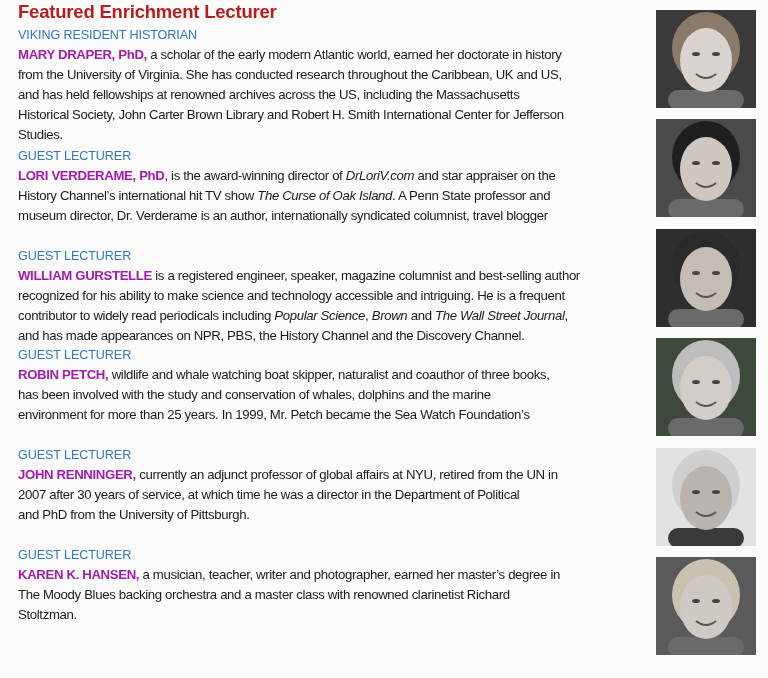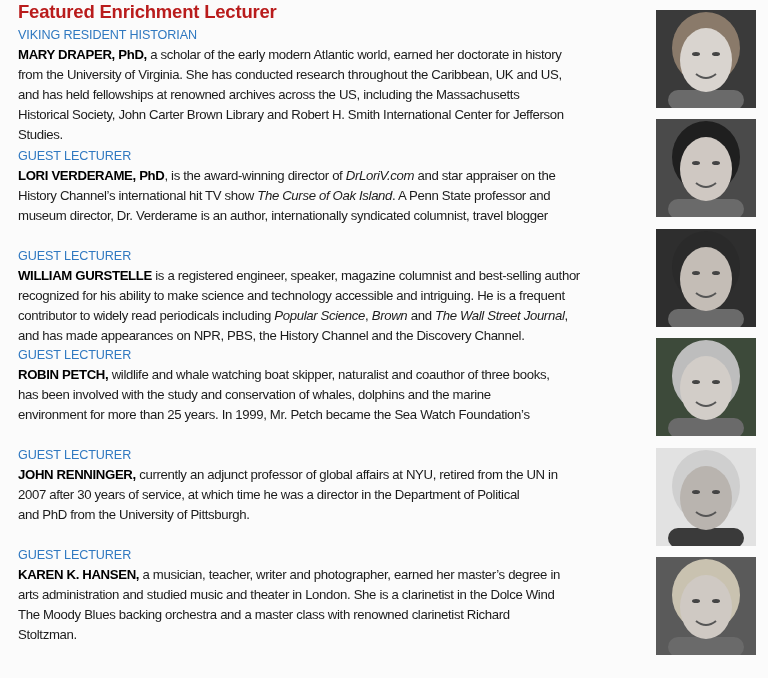--- a/index.html
+++ b/index.html
@@ -16,21 +16,21 @@
   }
   .section { position:absolute; left:18px; width:630px; }
   .sub {
     font-size:12.6px; font-weight:normal; color:#2f78c0;
     line-height:19px; height:19px; white-space:nowrap; letter-spacing:-0.1px;
   }
   .line {
     font-size:13.2px; line-height:20px; height:20px;
     white-space:nowrap; letter-spacing:-0.35px;
   }
-  .line b { font-weight:bold; color:#000000; }
+  .line b { font-weight:bold; color:#a21caf; }
   .line i { font-style:italic; }
   .photo {
     position:absolute; left:656px; width:100px; height:98px;
     background:#555; overflow:hidden;
   }
   .photo svg { display:block; }
 </style>
 </head>
 <body>
 
@@ -66,21 +66,20 @@
     </div>
     <div class="section" style="top: 446px;">
       <div class="sub">GUEST LECTURER</div>
       <div class="line"><b>JOHN RENNINGER,</b><span> currently an adjunct professor of global affairs at NYU, retired from the UN in</span></div>
       <div class="line"><span>2007 after 30 years of service, at which time he was a director in the Department of Political</span></div>
       <div class="line"><span>and PhD from the University of Pittsburgh.</span></div>
     </div>
     <div class="section" style="top: 546px;">
       <div class="sub">GUEST LECTURER</div>
       <div class="line"><b>KAREN K. HANSEN,</b><span> a musician, teacher, writer and photographer, earned her master’s degree in</span></div>
-      <div class="line"><span>arts administration and studied music and theater in London. She is a clarinetist in the Dolce Wind</span></div>
       <div class="line"><span>The Moody Blues backing orchestra and a master class with renowned clarinetist Richard</span></div>
       <div class="line"><span>Stoltzman.</span></div>
     </div>
   </div>
 
 <div class="photo" style="top: 10px;">
     <svg width="100" height="98" viewBox="0 0 100 98">
       <rect width="100" height="98" fill="#3a3a3a"></rect>
       <ellipse cx="50" cy="38" rx="34" ry="36" fill="#8a7a6a"></ellipse>
       <rect x="12" y="80" width="76" height="20" rx="10" fill="#6a6a6a"></rect>

